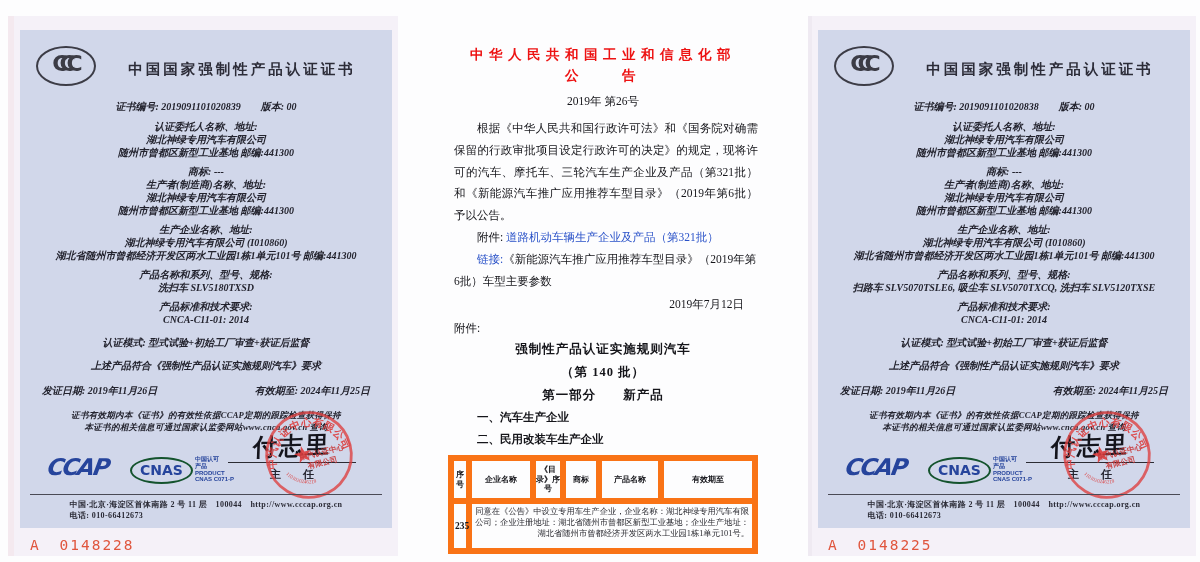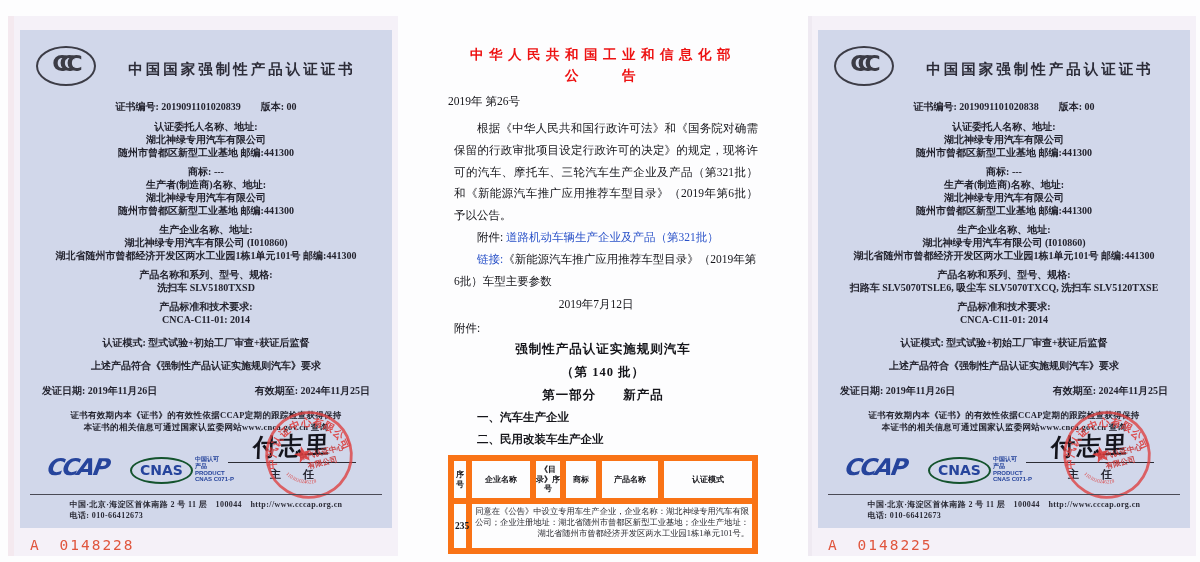--- a/index.html
+++ b/index.html
@@ -19,21 +19,21 @@
   .ccc-logo { position:absolute; left:16px; top:16px; width:56px; height:36px;
     border:2.5px solid #3c3c46; border-radius:50%;
     display:flex; align-items:center; justify-content:center; }
   .ccc-logo span { font-family:"DejaVu Sans",sans-serif; font-weight:bold; font-size:22px;
     color:#3c3c46; letter-spacing:-9px; line-height:1; transform:translate(-3px,-2px); }
 
   .cert-title { position:absolute; left:78px; right:6px; top:30px; text-align:center;
     font-size:14.5px; font-weight:bold; letter-spacing:3px; color:#2c2c38; }
 
   .cert-body { position:absolute; top:70px; left:4px; right:4px; text-align:center;
-    font-size:10px; font-weight:bold; color:#23232e; line-height:13px; }
+    font-size:10px; font-weight:bold; color:#23232e; line-height:13px;font-style:italic; }
   .gap6 { height:6px; } .gap7 { height:7px; } .gap10 { height:10px; }
   .cert-dates { display:flex; justify-content:space-between; padding:0 18px; margin-top:12px; }
   .cert-notes { font-size:8.5px; line-height:12px; margin-top:12px; letter-spacing:.3px; }
 
   .ccap-logo { position:absolute; left:28px; top:424px;
     font-family:"DejaVu Sans",sans-serif; font-style:italic; font-weight:bold;
     font-size:23px; color:#26449c; letter-spacing:-2px; transform:skewX(-10deg); }
   .cnas-logo { position:absolute; left:110px; top:427px;
     font-family:"DejaVu Sans",sans-serif; font-weight:bold; font-size:14px; color:#26449c;
     border:2px solid #14532d; border-radius:50%; padding:3px 8px 4px; }
@@ -57,26 +57,26 @@
     color:#2a2a35; letter-spacing:.4px; }
 
   .serial { position:absolute; left:16px; bottom:3px;
     font-family:"DejaVu Sans Mono",monospace; font-size:14.5px; color:#e0563e;
     letter-spacing:2px; word-spacing:8px; }
 
   
   .announce { position:absolute; left:448px; top:44px; width:310px; color:#15151a; }
   .a-title { text-align:center; color:#ed1212; font-weight:bold;
     font-size:13.5px; letter-spacing:5.5px; line-height:21px; }
-  .a-docno { font-size:11.5px; margin-top:8px; }
+  .a-docno { text-align:center; font-size:11.5px; margin-top:8px; }
   .a-para  { font-size:11.5px; line-height:21.8px; text-align:justify; text-indent:2em;
     margin:9px 0 0 6px; }
   .a-attach { font-size:11.5px; line-height:21.8px; text-indent:2em; margin-left:6px; }
   .a-blue  { color:#2a52c8; }
-  .a-date  { text-align:center; font-size:11.5px; margin-top:5px; padding-right:14px; }
+  .a-date  { text-align:right; font-size:11.5px; margin-top:5px; padding-right:14px; }
   .a-attach2 { font-size:11.5px; margin:6px 0 0 6px; line-height:20px; }
   .a-ctitle { text-align:center; font-weight:bold; font-size:12.5px; line-height:23px;
     letter-spacing:1px; }
   .a-item { font-weight:bold; font-size:11.5px; text-indent:2em; line-height:21.5px;
     margin-left:6px; }
   .a-table { border-collapse:collapse; width:304px; margin-top:5px; table-layout:fixed; }
   .a-table th, .a-table td { border:6px solid #f97316; }
   .a-table th { font-size:8px; line-height:9.5px; padding:4px 0; font-weight:bold;
     text-align:center; vertical-align:middle; }
   .a-table td.no { font-size:9.5px; font-weight:bold; text-align:center; }
@@ -205,21 +205,21 @@
         <col style="width:62px">
         <col style="width:94px">
     </colgroup>
     <tbody>
         <tr>
       <th>序号</th>
       <th>企业名称</th>
       <th>《目录》序号</th>
       <th>商标</th>
       <th>产品名称</th>
-      <th>认证模式</th>
+      <th>有效期至</th>
     </tr>
     <tr>
       <td class="no">235</td>
       <td class="content" colspan="5">同意在《公告》中设立专用车生产企业，企业名称：湖北神绿专用汽车有限公司；企业注册地址：湖北省随州市曾都区新型工业基地；企业生产地址：湖北省随州市曾都经济开发区两水工业园1栋1单元101号。</td>
     </tr>
   </tbody>
     </table>
 </div>
 
 <div class="cert" id="cert-right">

